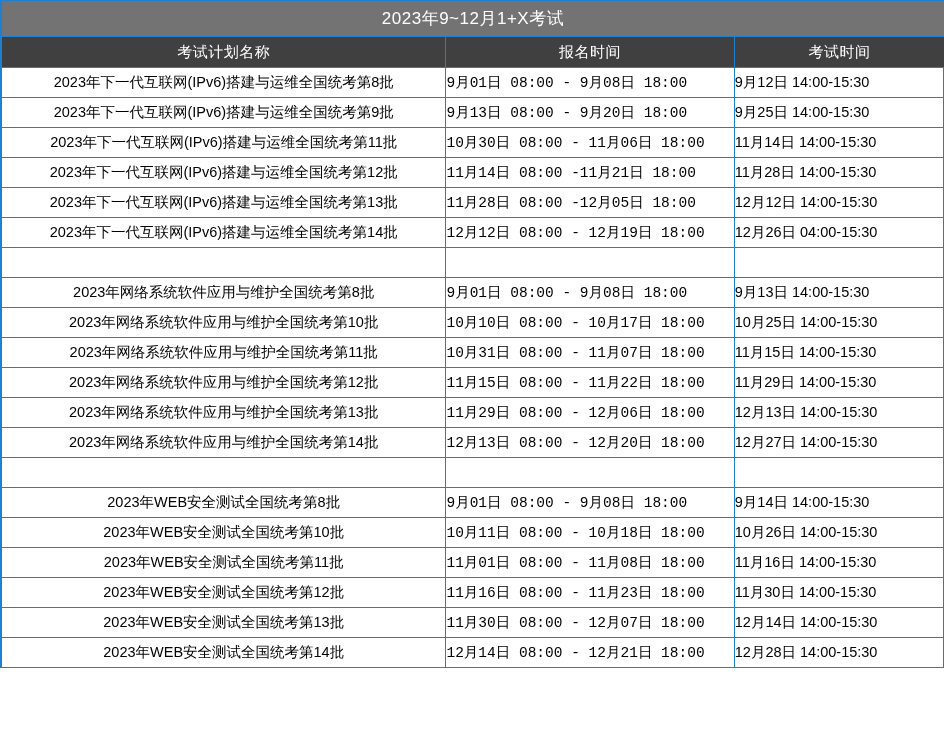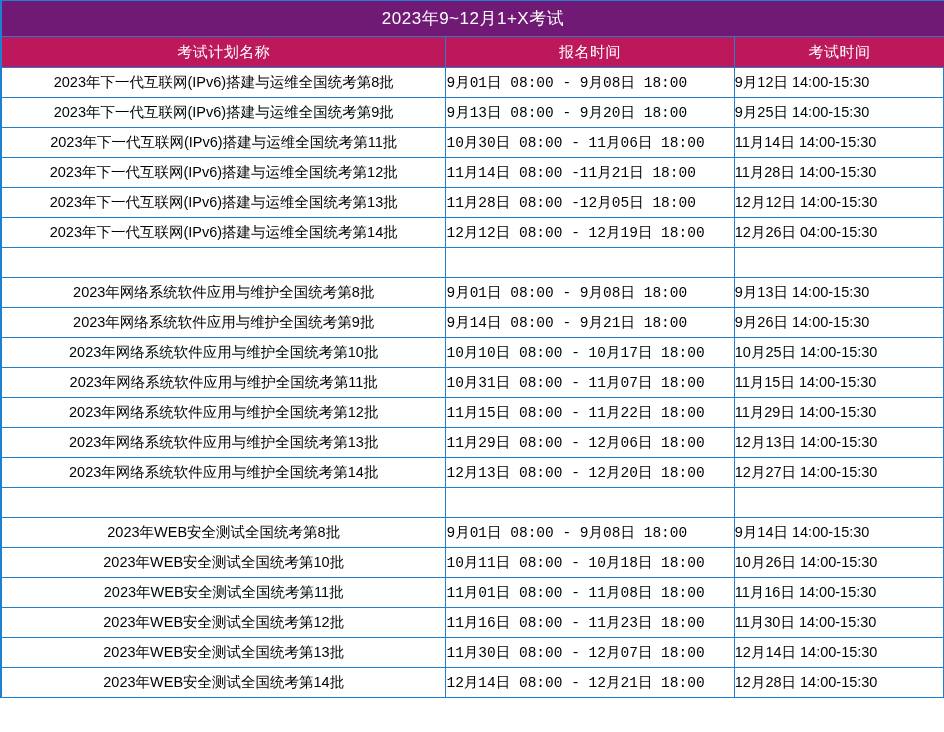--- a/index.html
+++ b/index.html
@@ -26,30 +26,30 @@
     table-layout: fixed;
     width: 944px;
   }
   table.exam-table td, table.exam-table th {
     border: 1px solid #1f7fd0;
     padding: 0;
     font-weight: normal;
     vertical-align: middle;
   }
   .title-cell {
-    background: #701a75;
+    background: #737373;
     color: #ffffff;
     text-align: center;
     font-size: 17px;
     font-weight: bold;
     height: 35px;
     letter-spacing: 0.5px;
   }
   .head-cell {
-    background: #be185d;
+    background: #404040;
     color: #ffffff;
     text-align: center;
     font-size: 15px;
     font-weight: bold;
     height: 30px;
     letter-spacing: 0.5px;
   }
   .data-row td {
     height: 29px;
     font-size: 14.5px;
@@ -132,25 +132,20 @@
           <td class="c-name"></td>
           <td class="c-reg"></td>
           <td class="c-exam"></td>
         </tr>
         <tr class="data-row">
           <td class="c-name">2023年网络系统软件应用与维护全国统考第8批</td>
           <td class="c-reg">9月01日 08:00 - 9月08日 18:00</td>
           <td class="c-exam">9月13日 14:00-15:30</td>
         </tr>
         <tr class="data-row">
-          <td class="c-name">2023年网络系统软件应用与维护全国统考第9批</td>
-          <td class="c-reg">9月14日 08:00 - 9月21日 18:00</td>
-          <td class="c-exam">9月26日 14:00-15:30</td>
-        </tr>
-        <tr class="data-row">
           <td class="c-name">2023年网络系统软件应用与维护全国统考第10批</td>
           <td class="c-reg">10月10日 08:00 - 10月17日 18:00</td>
           <td class="c-exam">10月25日 14:00-15:30</td>
         </tr>
         <tr class="data-row">
           <td class="c-name">2023年网络系统软件应用与维护全国统考第11批</td>
           <td class="c-reg">10月31日 08:00 - 11月07日 18:00</td>
           <td class="c-exam">11月15日 14:00-15:30</td>
         </tr>
         <tr class="data-row">

